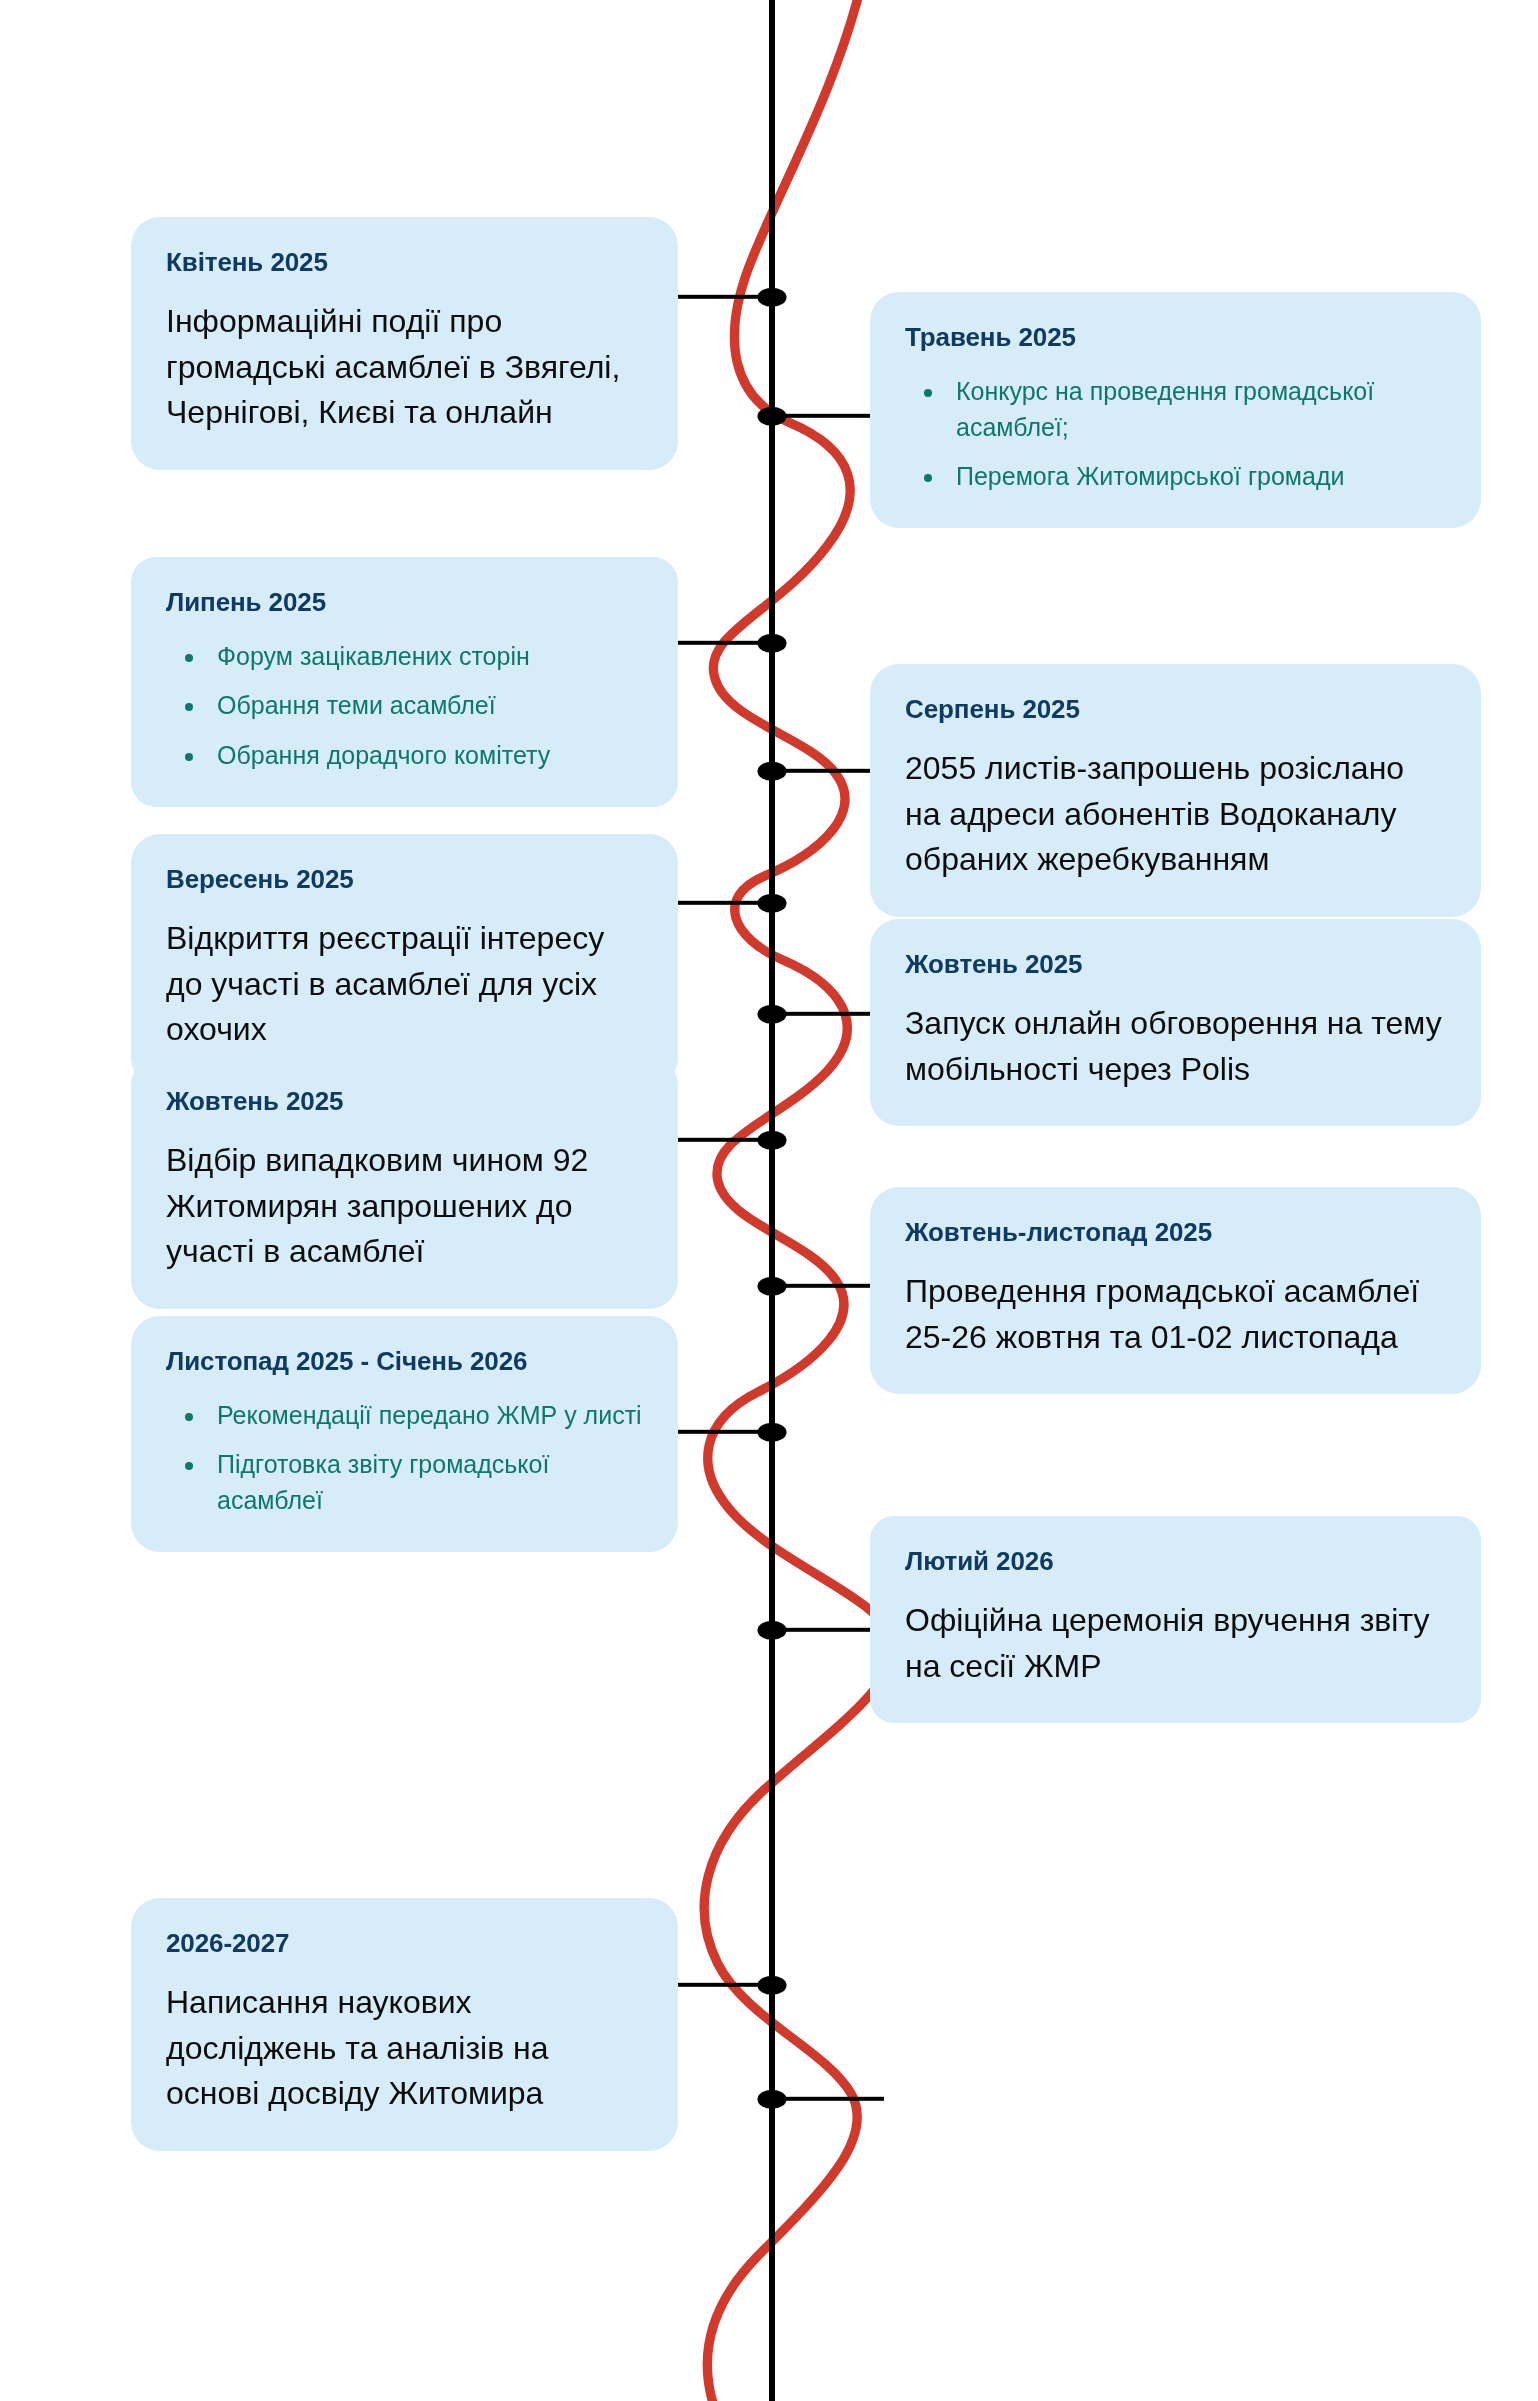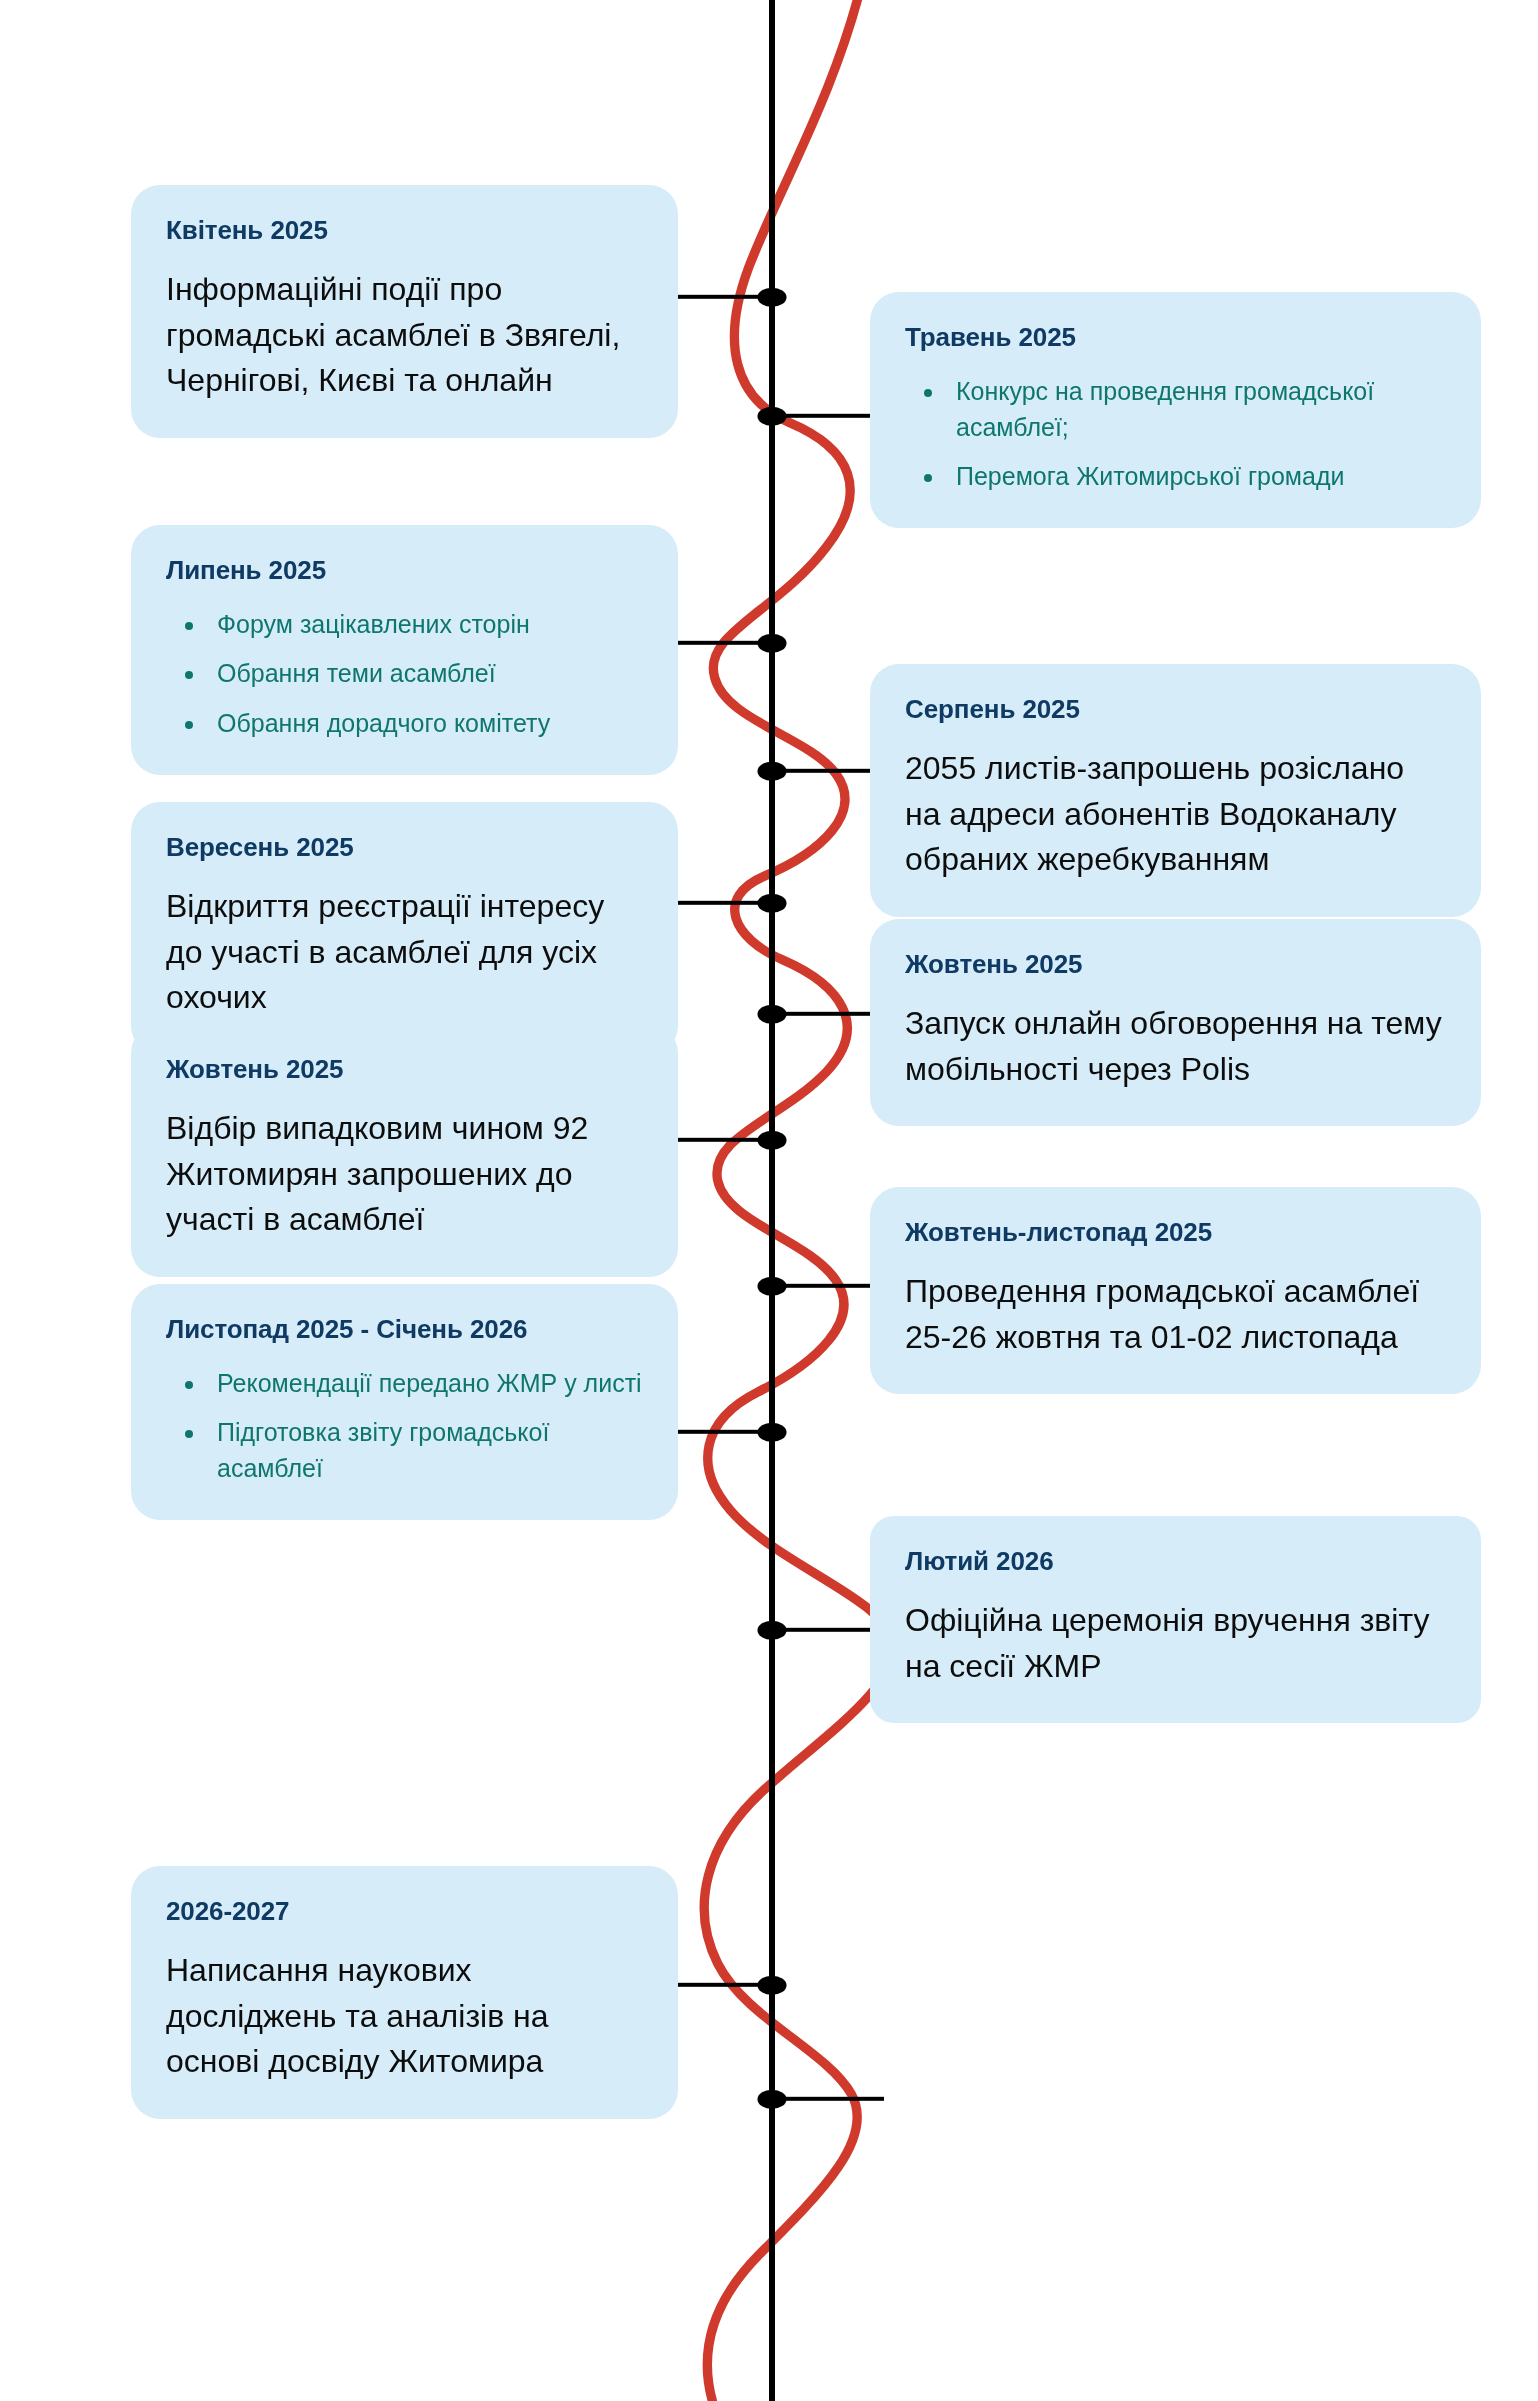--- a/index.html
+++ b/index.html
@@ -48,21 +48,21 @@
 
   
   .card{
     position:absolute;
     background:#d6ecf9;
     border-radius:29px;
     box-sizing:border-box;
     padding:30px 35px 34px 35px;
     z-index:5;
   }
-  .card.left{left:131px;width:547px;}
+  .card.left{left:131px;width:547px;margin-top:32px;}
   .card.right{left:870px;width:611px;}
 
   .card-title{
     color:#0e3a63;
     font-weight:bold;
     font-size:26px;
     line-height:1.2;
     margin:0 0 21px 0;
     letter-spacing:-0.1px;
   }
@@ -148,21 +148,21 @@
   </div>
 
   <div class="card right" style="top:292px;">
     <p class="card-title">Травень 2025</p>
     <ul class="card-list">
       <li>Конкурс на проведення громадської асамблеї;</li>
       <li>Перемога Житомирської громади</li>
     </ul>
   </div>
 
-  <div class="card left" style="top:525px;">
+  <div class="card left" style="top:525px;border-radius:25px;">
     <p class="card-title">Липень 2025</p>
     <ul class="card-list">
       <li>Форум зацікавлених сторін</li>
       <li>Обрання теми асамблеї</li>
       <li>Обрання дорадчого комітету</li>
     </ul>
   </div>
 
   <div class="card right" style="top:664px;">
     <p class="card-title">Серпень 2025</p>

